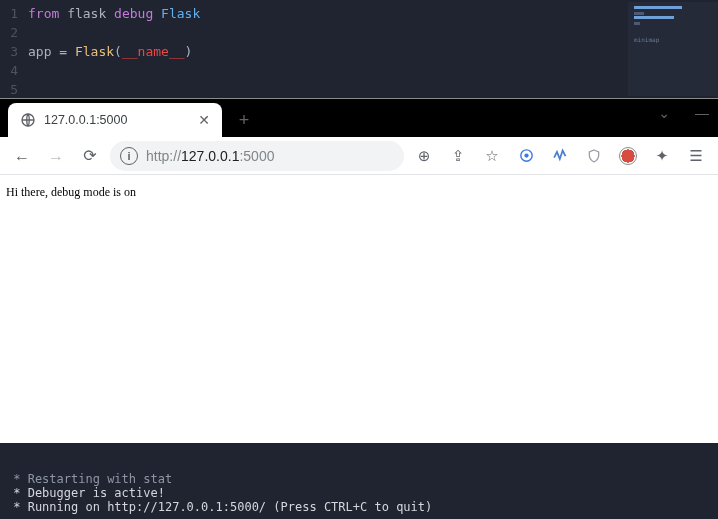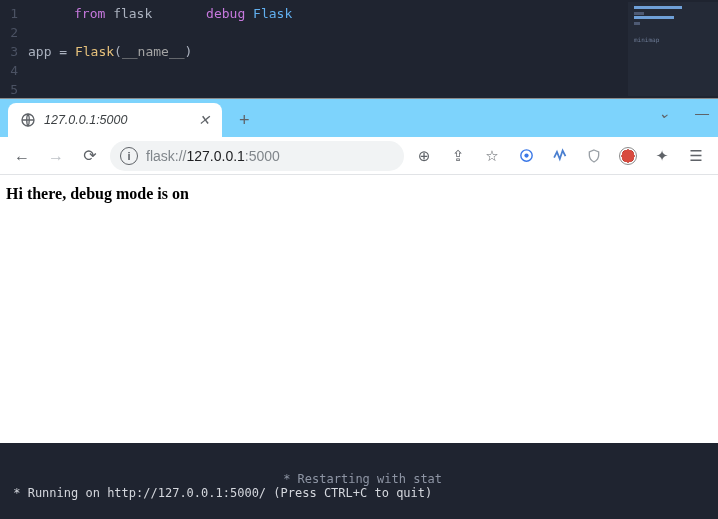--- a/index.html
+++ b/index.html
@@ -24,25 +24,25 @@
     }
     .editor-line { display: flex; }
     .gutter {
       width: 28px;
       text-align: right;
       padding-right: 10px;
       color: #4b5263;
       user-select: none;
     }
     .code { white-space: pre; }
-    .kw { color: #c678dd; margin-left: 46px; }
+    .kw { color: #c678dd; }
     .imp { color: #61afef; }
     .name { color: #e5c07b; }
     .func { color: #abb2bf; }
-    .param { color: #a3a3a3; }
+    .param { color: #ef4444; }
     .eq { color: #abb2bf; }
     .plain { color: #abb2bf; }
     .minimap {
       position: absolute;
       top: 2px; right: 0;
       width: 90px; height: 94px;
       background: #242a37;
     }
     .minimap .mm-line {
       position: absolute;
@@ -58,26 +58,25 @@
     }
     
     .browser {
       height: calc(519px - 98px - 76px);
       display: flex;
       flex-direction: column;
       border-top: 1px solid #8b8b8b;
     }
     .tabstrip {
       height: 38px;
-      background: #7dd3fc;
+      background: #000000;
       display: flex;
       align-items: flex-end;
       position: relative;
       padding-left: 8px;
-      font-style: italic;
     }
     .tab {
       display: flex;
       align-items: center;
       height: 34px;
       background: #ffffff;
       border-radius: 8px 8px 0 0;
       padding: 0 10px 0 12px;
       font-size: 12.5px;
       color: #3c4043;
@@ -169,37 +168,36 @@
     }
     .shield { color: #9aa0a6; }
     .viewport {
       flex: 1;
       background: #ffffff;
       padding: 10px 6px;
       overflow: auto;
     }
     .viewport p {
       font-family: "Times New Roman", Times, serif;
-      font-size: 16px;
+      font-size: 12px;
       color: #000;
-      font-weight: bold;
     }
     
     .terminal {
       height: 76px;
       background: #1f2430;
       color: #d4d7dd;
       font-family: "Consolas", "Menlo", monospace;
       font-size: 12px;
       line-height: 14px;
       padding: 1px 6px;
       white-space: pre;
       overflow: hidden;
     }
-    .terminal .dim { color: #8e95a4; text-align: center; }
+    .terminal .dim { color: #8e95a4; }
   </style>
 </head>
 <body>
 
 <div class="editor">
   <div id="editor-lines">
       <div class="editor-line">
         <span class="gutter">1</span>
         <span class="code"><span class="kw">from</span><span class="plain"> flask </span><span class="kw">debug</span><span class="plain"> </span><span class="imp">Flask</span></span>
       </div>
@@ -248,21 +246,21 @@
     </div>
   </div>
 
   <div class="toolbar">
     <div class="tbtn">←</div>
     <div class="tbtn disabled">→</div>
     <div class="tbtn">⟳</div>
     <div class="addrbar">
       <span class="info">i</span>
       <span class="url">
-        <span class="dim">flask://</span><span>127.0.0.1</span><span class="dim">:5000</span>
+        <span class="dim">http://</span><span>127.0.0.1</span><span class="dim">:5000</span>
       </span>
     </div>
     <div class="right-icons">
       <div class="ricon">⊕</div>
       <div class="ricon">⇪</div>
       <div class="ricon">☆</div>
       <div class="ricon ext-blue">
         <svg viewBox="0 0 24 24" width="17" height="17" fill="currentColor">
             <circle cx="12" cy="12" r="8" fill="none" stroke="currentColor" stroke-width="2"></circle>
             <circle cx="12" cy="12" r="3"></circle>
@@ -285,15 +283,15 @@
       <div class="ricon">☰</div>
     </div>
   </div>
 
   <div class="viewport">
     <p>Hi there, debug mode is on</p>
   </div>
 </div>
 
 <div class="terminal">
-  <div id="terminal-lines"><div class="dim"> * Restarting with stat</div><div> * Running on http://127.0.0.1:5000/ (Press CTRL+C to quit)</div></div>
+  <div id="terminal-lines"><div class="dim"> * Restarting with stat</div><div> * Debugger is active!</div><div> * Running on http://127.0.0.1:5000/ (Press CTRL+C to quit)</div></div>
   
 </div>
 
 </body></html>

